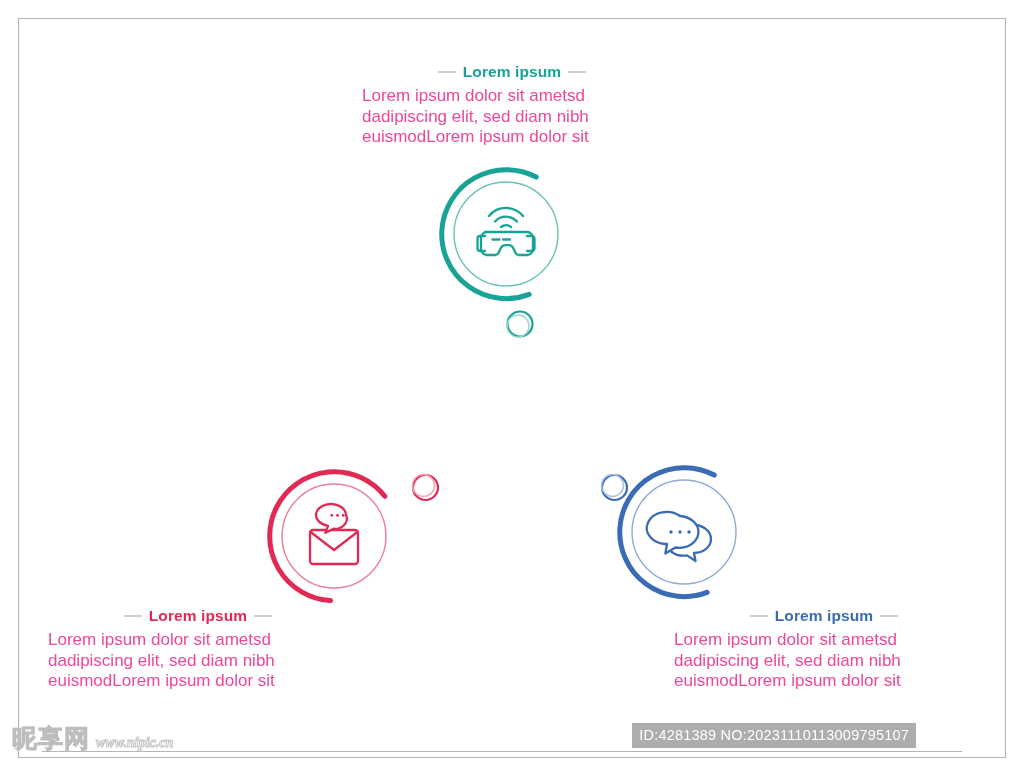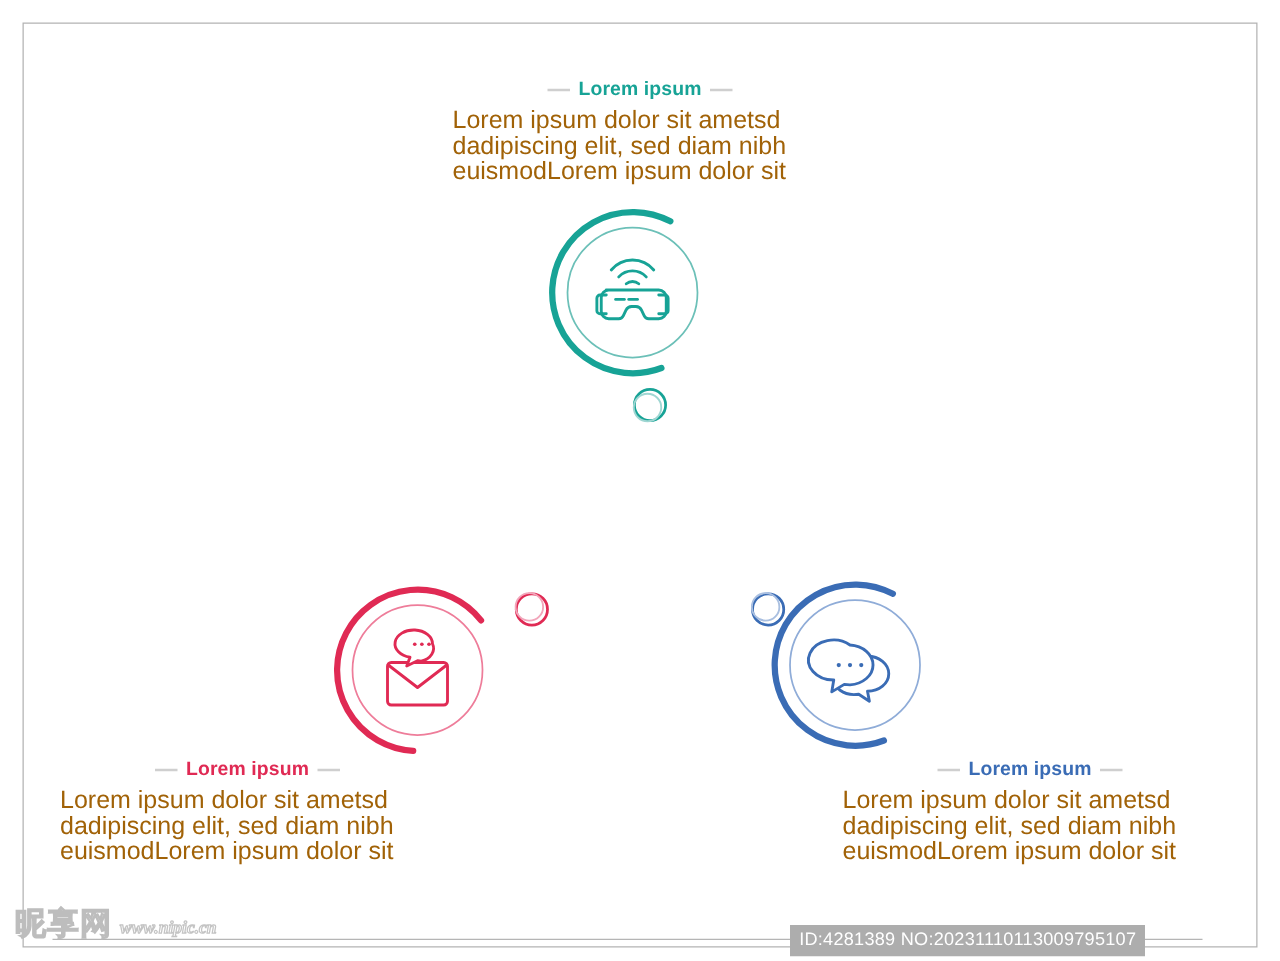--- a/index.html
+++ b/index.html
@@ -56,23 +56,23 @@
     background: #cfcfcf;
     flex: none;
   }
   .heading {
     font-size: 15.5px;
     font-weight: bold;
     letter-spacing: 0.1px;
     white-space: nowrap;
   }
   .body-text {
-    font-size: 20px;
+    font-size: 17px;
     line-height: 20.5px;
-    color: #a16207;
+    color: #ec4899;
     font-weight: normal;
   }
 
   #text-top    { left: 362px; top: 63px; }
   #text-left   { left: 48px;  top: 607px; }
   #text-right  { left: 674px; top: 607px; }
 
   .c-teal { color: #17a396; }
   .c-pink { color: #e2록; }
   .c-pink { color: #e02a54; }
@@ -170,21 +170,21 @@
     position: absolute;
     left: 42px;
     top: 31px;
     width: 920px;
     height: 1px;
     background: #b5b5b5;
   }
   #wm-id {
     position: absolute;
     right: 4px;
-    top: 20px;
+    top: 3px;
     background: #adadad;
     color: #ffffff;
     font-size: 14.5px;
     padding: 4px 7px 5px 7px;
     letter-spacing: 0.2px;
     white-space: nowrap;
     font-family: "Liberation Sans", sans-serif;
   }
 </style>
 </head>

